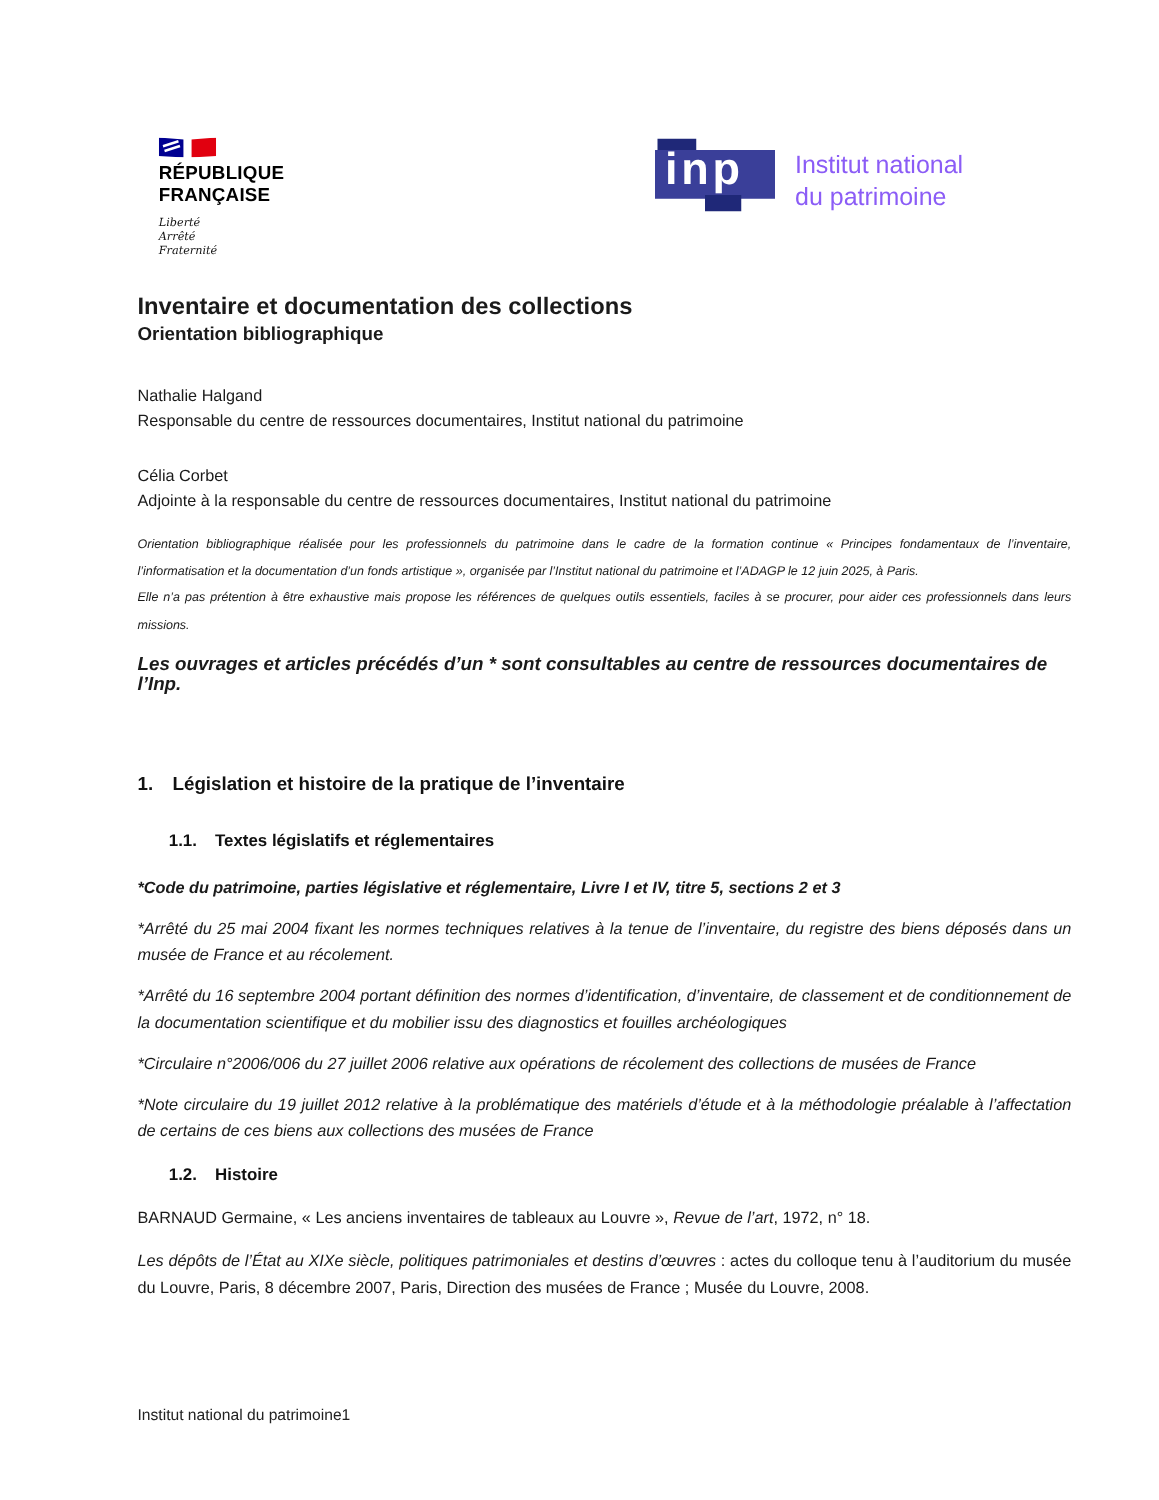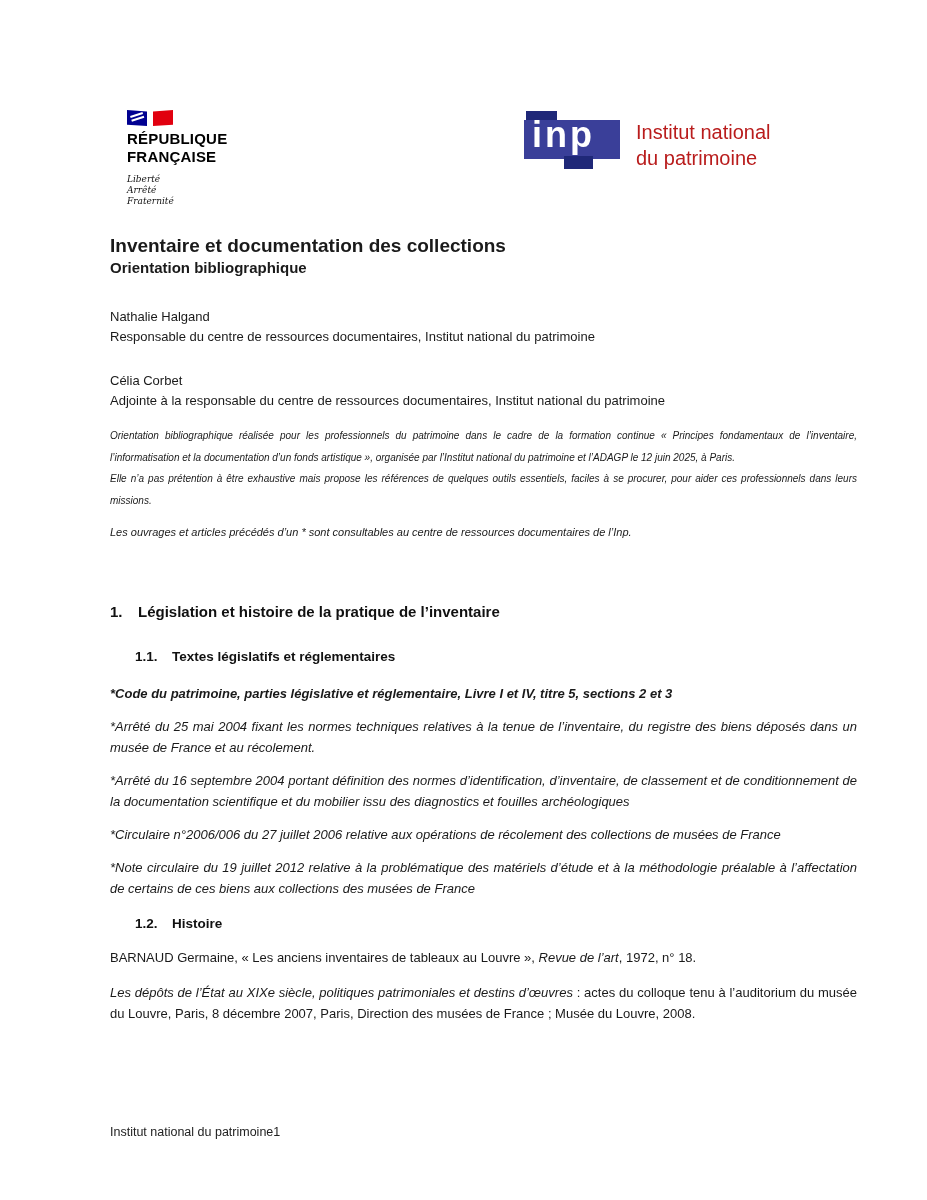--- a/index.html
+++ b/index.html
@@ -33,33 +33,33 @@
   
   .inp-logo { position:absolute; left:524px; top:111px; display:flex; align-items:center; }
   .inp-mark { position:relative; width:96px; height:60px; flex:none; }
   .inp-main   { position:absolute; left:0;  top:9px;  width:96px; height:39px; background:#3a3f99; }
   .inp-top    { position:absolute; left:2px; top:0;   width:31px; height:21px; background:#1f2878; }
   .inp-bottom { position:absolute; left:40px; top:45px; width:29px; height:13px; background:#1f2878; }
   .inp-acronym {
     position:absolute; left:8px; top:1px; color:#ffffff;
     font-size:36px; font-weight:bold; line-height:46px; letter-spacing:3px;
   }
-  .inp-name { margin-left:16px; margin-top:7px; color:#b91c1c; font-size:20px; line-height:26px; }
+  .inp-name { margin-left:16px; margin-top:7px; color:#8b5cf6; font-size:20px; line-height:26px; }
 
   
   .content { position:absolute; left:110px; top:233px; width:747px; }
   .doc-title    { margin:0; font-size:19px; font-weight:bold; line-height:25px; }
   .doc-subtitle { margin:0; font-size:15px; font-weight:bold; line-height:20px; }
 
   .author-block { font-size:13px; line-height:20px; }
   .author-block.first  { margin-top:29px; }
   .author-block.second { margin-top:24px; }
 
   .intro { margin-top:14px; font-style:italic; font-size:10px; line-height:21.5px; text-align:justify; }
-  .note  { margin-top:13px; font-style:italic; font-size:11px; line-height:16px; }
+  .note  { margin-top:13px; font-style:italic; font-size:15px; line-height:16px;font-weight:bold; }
 
   h2.section {
     margin:62px 0 0; font-size:15px; font-weight:bold; line-height:20px;
     display:flex; color:#111;
   }
   h2.section .num { width:28px; flex:none; }
 
   h3.subsection {
     margin:26px 0 0 25px; font-size:13.5px; font-weight:bold; line-height:18px;
     display:flex; color:#111;

